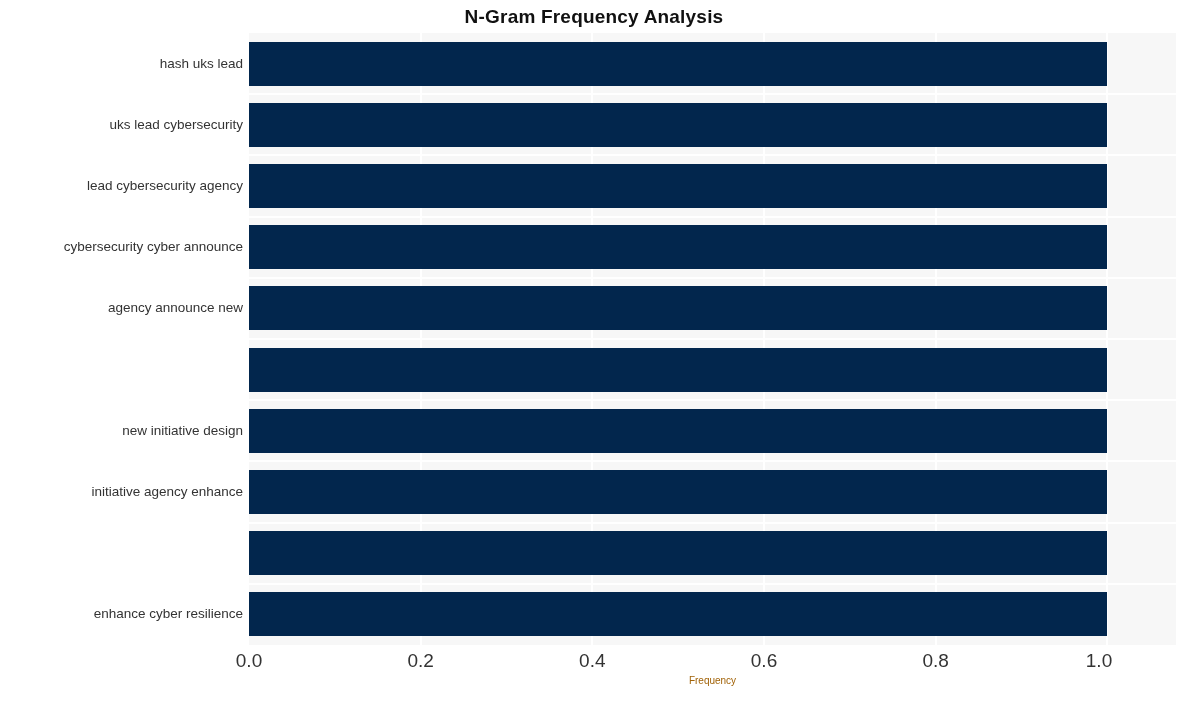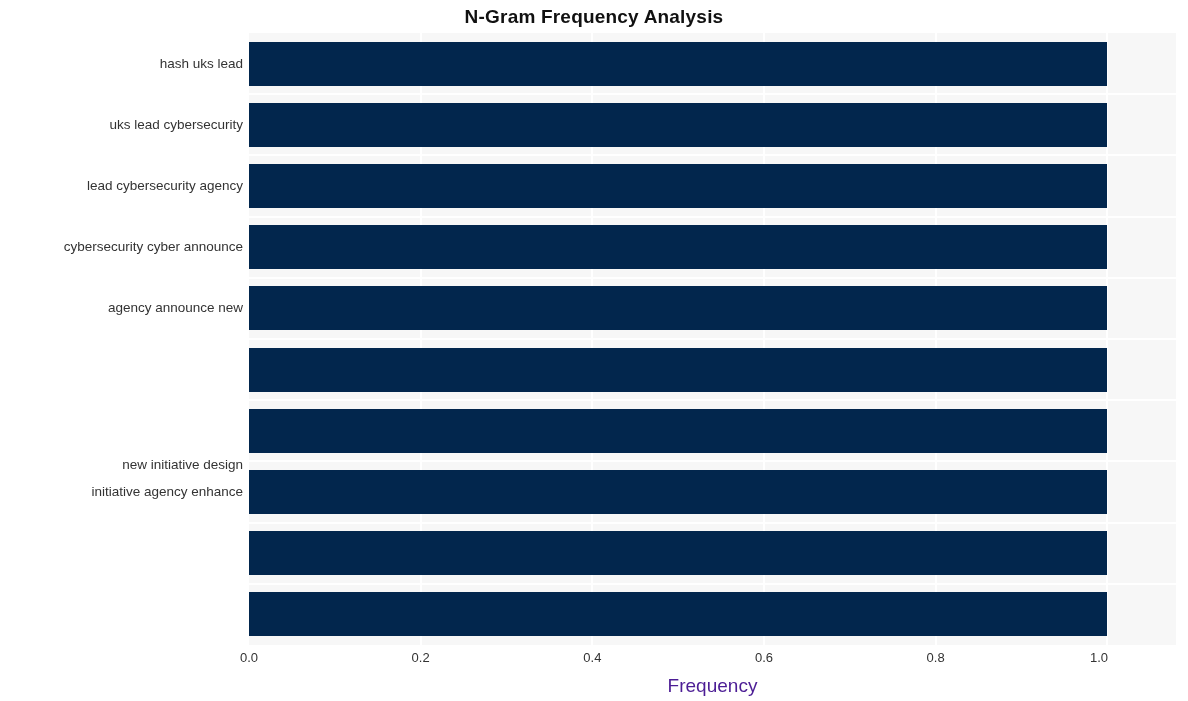--- a/index.html
+++ b/index.html
@@ -102,33 +102,33 @@
     position: absolute;
     left: 0;
     top: 650px;
     width: 1188px;
     height: 22px;
   }
   .xlabel {
     position: absolute;
     top: 0;
     transform: translateX(-50%);
-    font-size: 13px;
+    font-size: 19px;
     color: #333333;
     white-space: nowrap;
   }
 
   .axis-title-x {
     position: absolute;
     left: 249px;
     top: 675px;
     width: 927px;
     text-align: center;
-    font-size: 19px;
-    color: #4c1d95;
+    font-size: 10px;
+    color: #a16207;
     white-space: nowrap;
   }
 </style>
 </head>
 <body>
 
 <div class="figure">
 
   <div class="chart-title">N-Gram Frequency Analysis</div>
 
@@ -164,22 +164,23 @@
         <div class="bar" title="enhance cyber resilience: 1" style="width: 858.333px; top: 559.4px; background: rgb(2, 38, 77);"></div>
       </div>
   </div>
 
   <div class="ylabels" id="ylabels">
       <div class="ylabel" style="top: 22.6px;">hash uks lead</div>
       <div class="ylabel" style="top: 83.8px; padding-left: 36px;">uks lead cybersecurity</div>
       <div class="ylabel" style="top: 145px;">lead cybersecurity agency</div>
       <div class="ylabel" style="top: 206.2px;">cybersecurity cyber announce</div>
       <div class="ylabel" style="top: 267.4px;">agency announce new</div>
-      <div class="ylabel" style="top: 389.8px; margin-top: 34px;">new initiative design</div>
+      <div class="ylabel" style="top: 389.8px;">new initiative design</div>
       <div class="ylabel" style="top: 451px;">initiative agency enhance</div>
+      <div class="ylabel" style="top: 573.4px;">enhance cyber resilience</div>
     </div>
 
   <div class="xlabels" id="xlabels">
       <div class="xlabel" style="left: 249px;">0.0</div>
       <div class="xlabel" style="left: 420.667px;">0.2</div>
       <div class="xlabel" style="left: 592.333px;">0.4</div>
       <div class="xlabel" style="left: 764px;">0.6</div>
       <div class="xlabel" style="left: 935.667px;">0.8</div>
       <div class="xlabel" style="left: 1099px;">1.0</div>
     </div>

